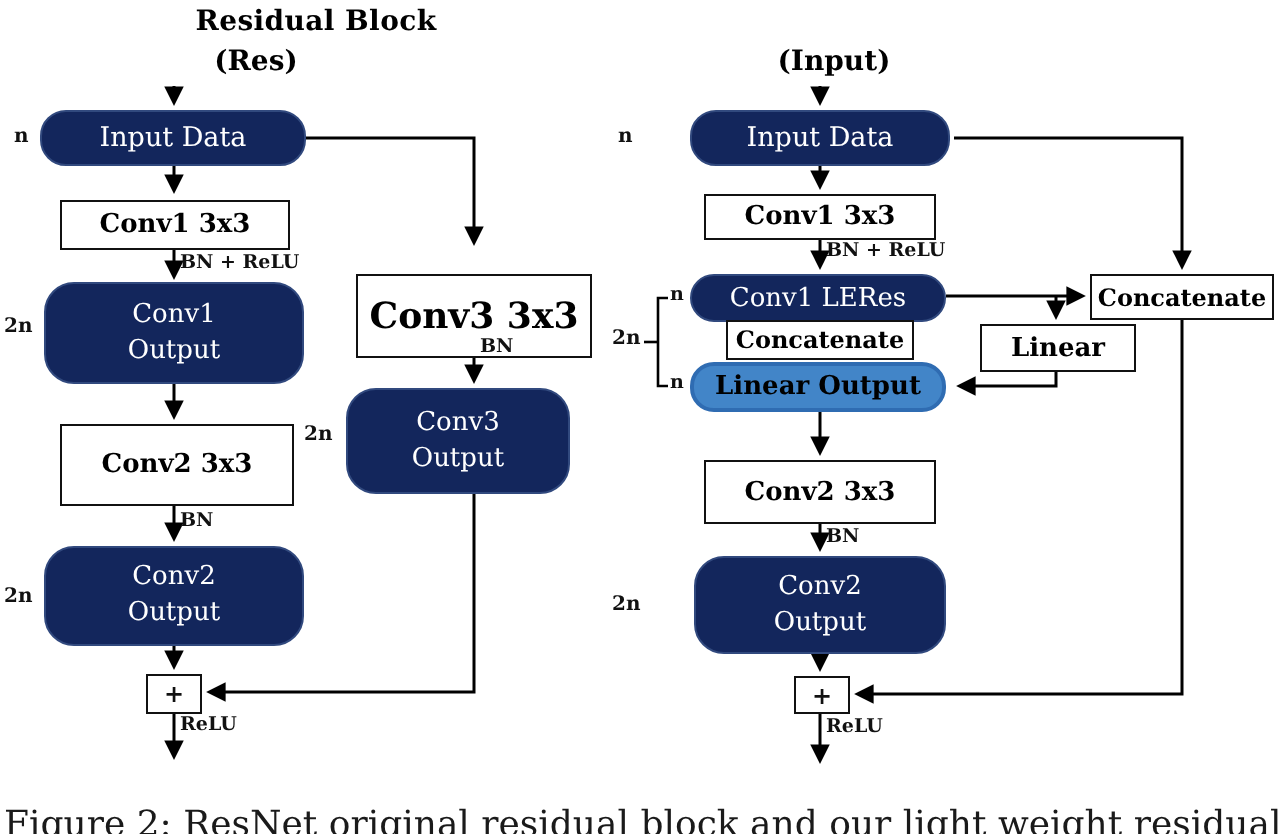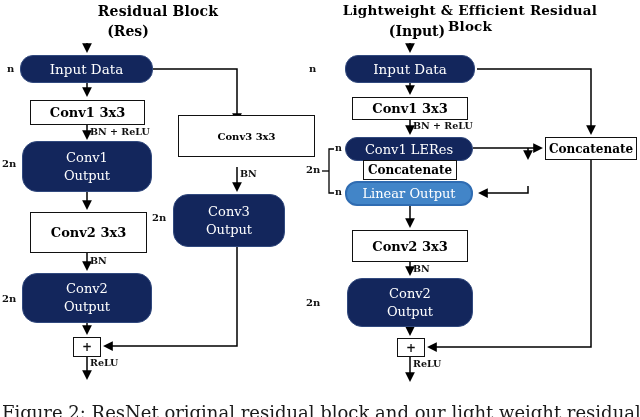--- a/index.html
+++ b/index.html
@@ -10,21 +10,21 @@
   #wires{position:absolute;left:0;top:0;width:640px;height:417px;}
   .abs{position:absolute;}
   .title1{font-weight:bold;font-size:14px;color:#000;text-align:center;letter-spacing:0.2px;}
   .title2{font-weight:bold;font-size:14px;color:#000;text-align:center;}
   .navy{
     position:absolute;background:#13265c;color:#fff;font-weight:normal;
     display:flex;align-items:center;justify-content:center;text-align:center;
     border:1px solid #31497e;box-sizing:border-box;
   }
   .blue{
-    position:absolute;background:#4285c8;color:#ffffff;font-weight:normal;
+    position:absolute;background:#4285c8;color:#000000;font-weight:bold;
     display:flex;align-items:center;justify-content:center;text-align:center;
     border:2px solid #2f6cb2;box-sizing:border-box;
   }
   .wbox{
     position:absolute;background:#ffffff;color:#000;font-weight:bold;
     display:flex;align-items:center;justify-content:center;text-align:center;
     border:1.6px solid #111;box-sizing:border-box;
   }
   .line2{line-height:1.35;}
   .dim{position:absolute;font-weight:bold;font-size:10px;color:#111;}
@@ -103,51 +103,51 @@
   <div class="small" style="left:90px;top:255px;">BN</div>
 
   <div class="navy line2" style="left:22px;top:273px;width:130px;height:50px;border-radius:15px;font-size:13px;">
     <div>
         <div>Conv2</div>
         <div>Output</div>
       </div>
   </div>
   <div class="dim" style="left:2px;top:293px;">2n</div>
 
-  <div class="wbox" style="left:178px;top:115px;width:137px;height:42px;font-size:10px;">Conv3 3x3</div>
+  <div class="wbox" style="left:178px;top:137px;width:118px;height:42px;font-size:18px;">Conv3 3x3</div>
   <div class="small" style="left:240px;top:168px;">BN</div>
 
   <div class="navy line2" style="left:173px;top:194px;width:112px;height:53px;border-radius:15px;font-size:13px;">
     <div>
         <div>Conv3</div>
         <div>Output</div>
       </div>
   </div>
   <div class="dim" style="left:152px;top:212px;">2n</div>
 
   <div class="plusbox" style="left:73px;top:337px;width:28px;height:20px;">+</div>
   <div class="small" style="left:90px;top:357px;">ReLU</div>
 
-  <div class="abs title1" style="left:320px;top:2px;width:300px;font-size:13.5px;">Lightweight &amp; Efficient Residual Block</div>
   <div class="abs title2" style="left:337px;top:23px;width:160px;">(Input)</div>
 
   <div class="navy" style="left:345px;top:55px;width:130px;height:28px;border-radius:13px;font-size:13.5px;">Input Data</div>
   <div class="dim" style="left:309px;top:63px;">n</div>
 
   <div class="wbox" style="left:352px;top:97px;width:116px;height:23px;font-size:13px;">Conv1 3x3</div>
   <div class="small" style="left:413px;top:120px;">BN + ReLU</div>
 
   <div class="navy" style="left:345px;top:137px;width:128px;height:24px;border-radius:12px;font-size:13px;">Conv1 LERes</div>
   <div class="wbox" style="left:363px;top:160px;width:94px;height:20px;font-size:12px;z-index:3;">Concatenate</div>
   <div class="blue" style="left:345px;top:181px;width:128px;height:25px;border-radius:12px;font-size:13px;">Linear Output</div>
 
   <div class="dim" style="left:335px;top:142px;font-size:9.5px;">n</div>
   <div class="dim" style="left:335px;top:186px;font-size:9.5px;">n</div>
   <div class="dim" style="left:306px;top:164px;">2n</div>
 
+  <div class="wbox" style="left:490px;top:162px;width:78px;height:24px;font-size:13px;">Linear</div>
   <div class="wbox" style="left:545px;top:137px;width:92px;height:23px;font-size:12px;">Concatenate</div>
 
   <div class="wbox" style="left:352px;top:230px;width:116px;height:32px;font-size:13px;">Conv2 3x3</div>
   <div class="small" style="left:413px;top:263px;">BN</div>
 
   <div class="navy line2" style="left:347px;top:278px;width:126px;height:49px;border-radius:15px;font-size:13px;">
     <div>
         <div>Conv2</div>
         <div>Output</div>
       </div>

